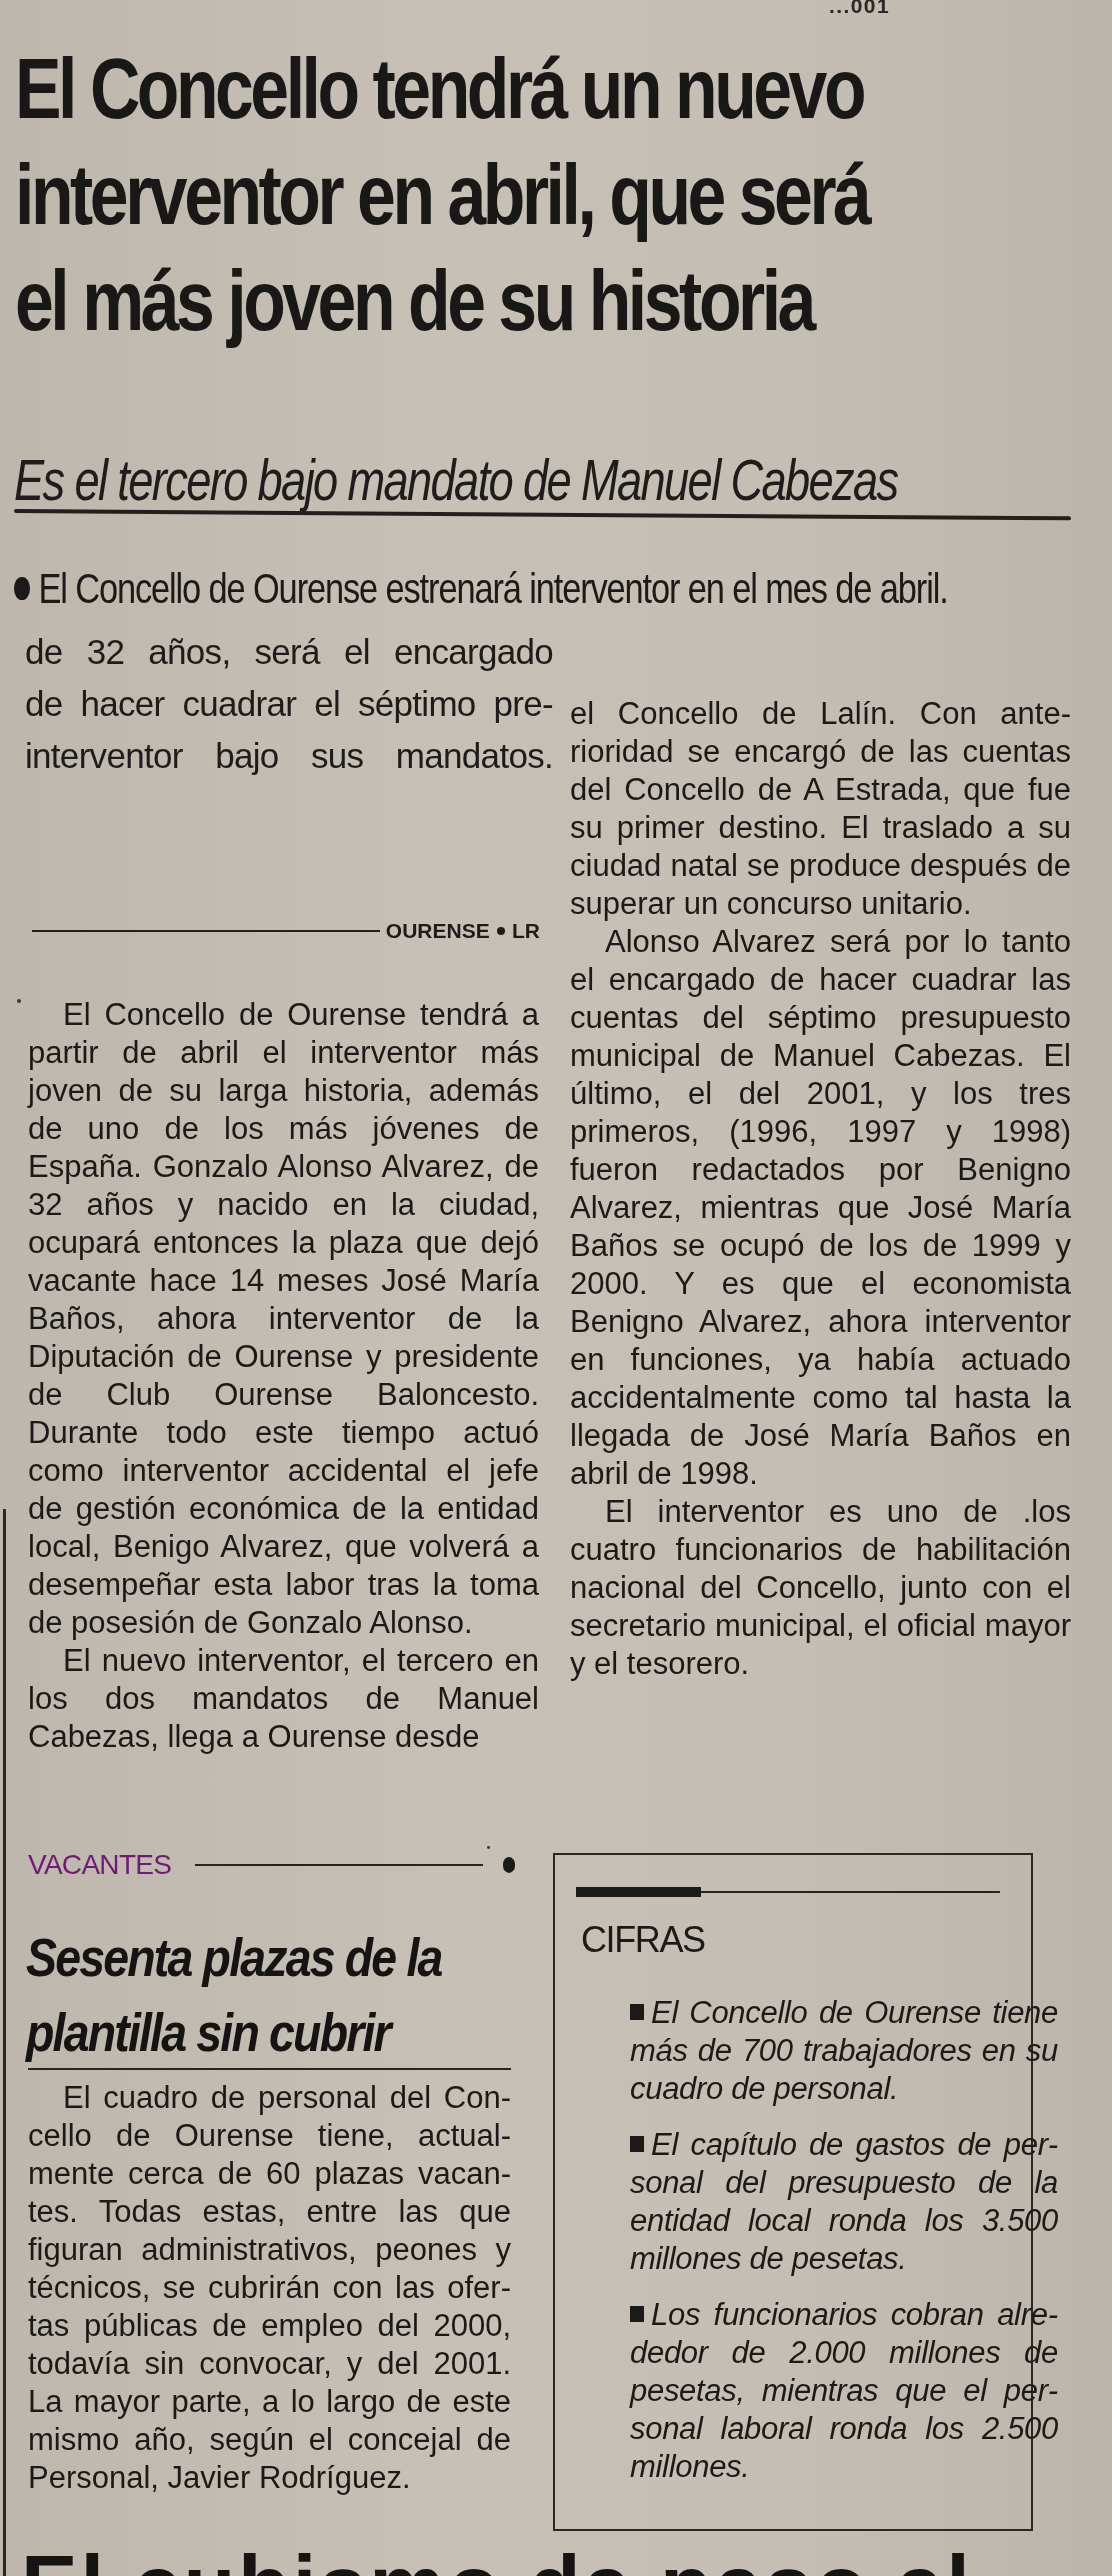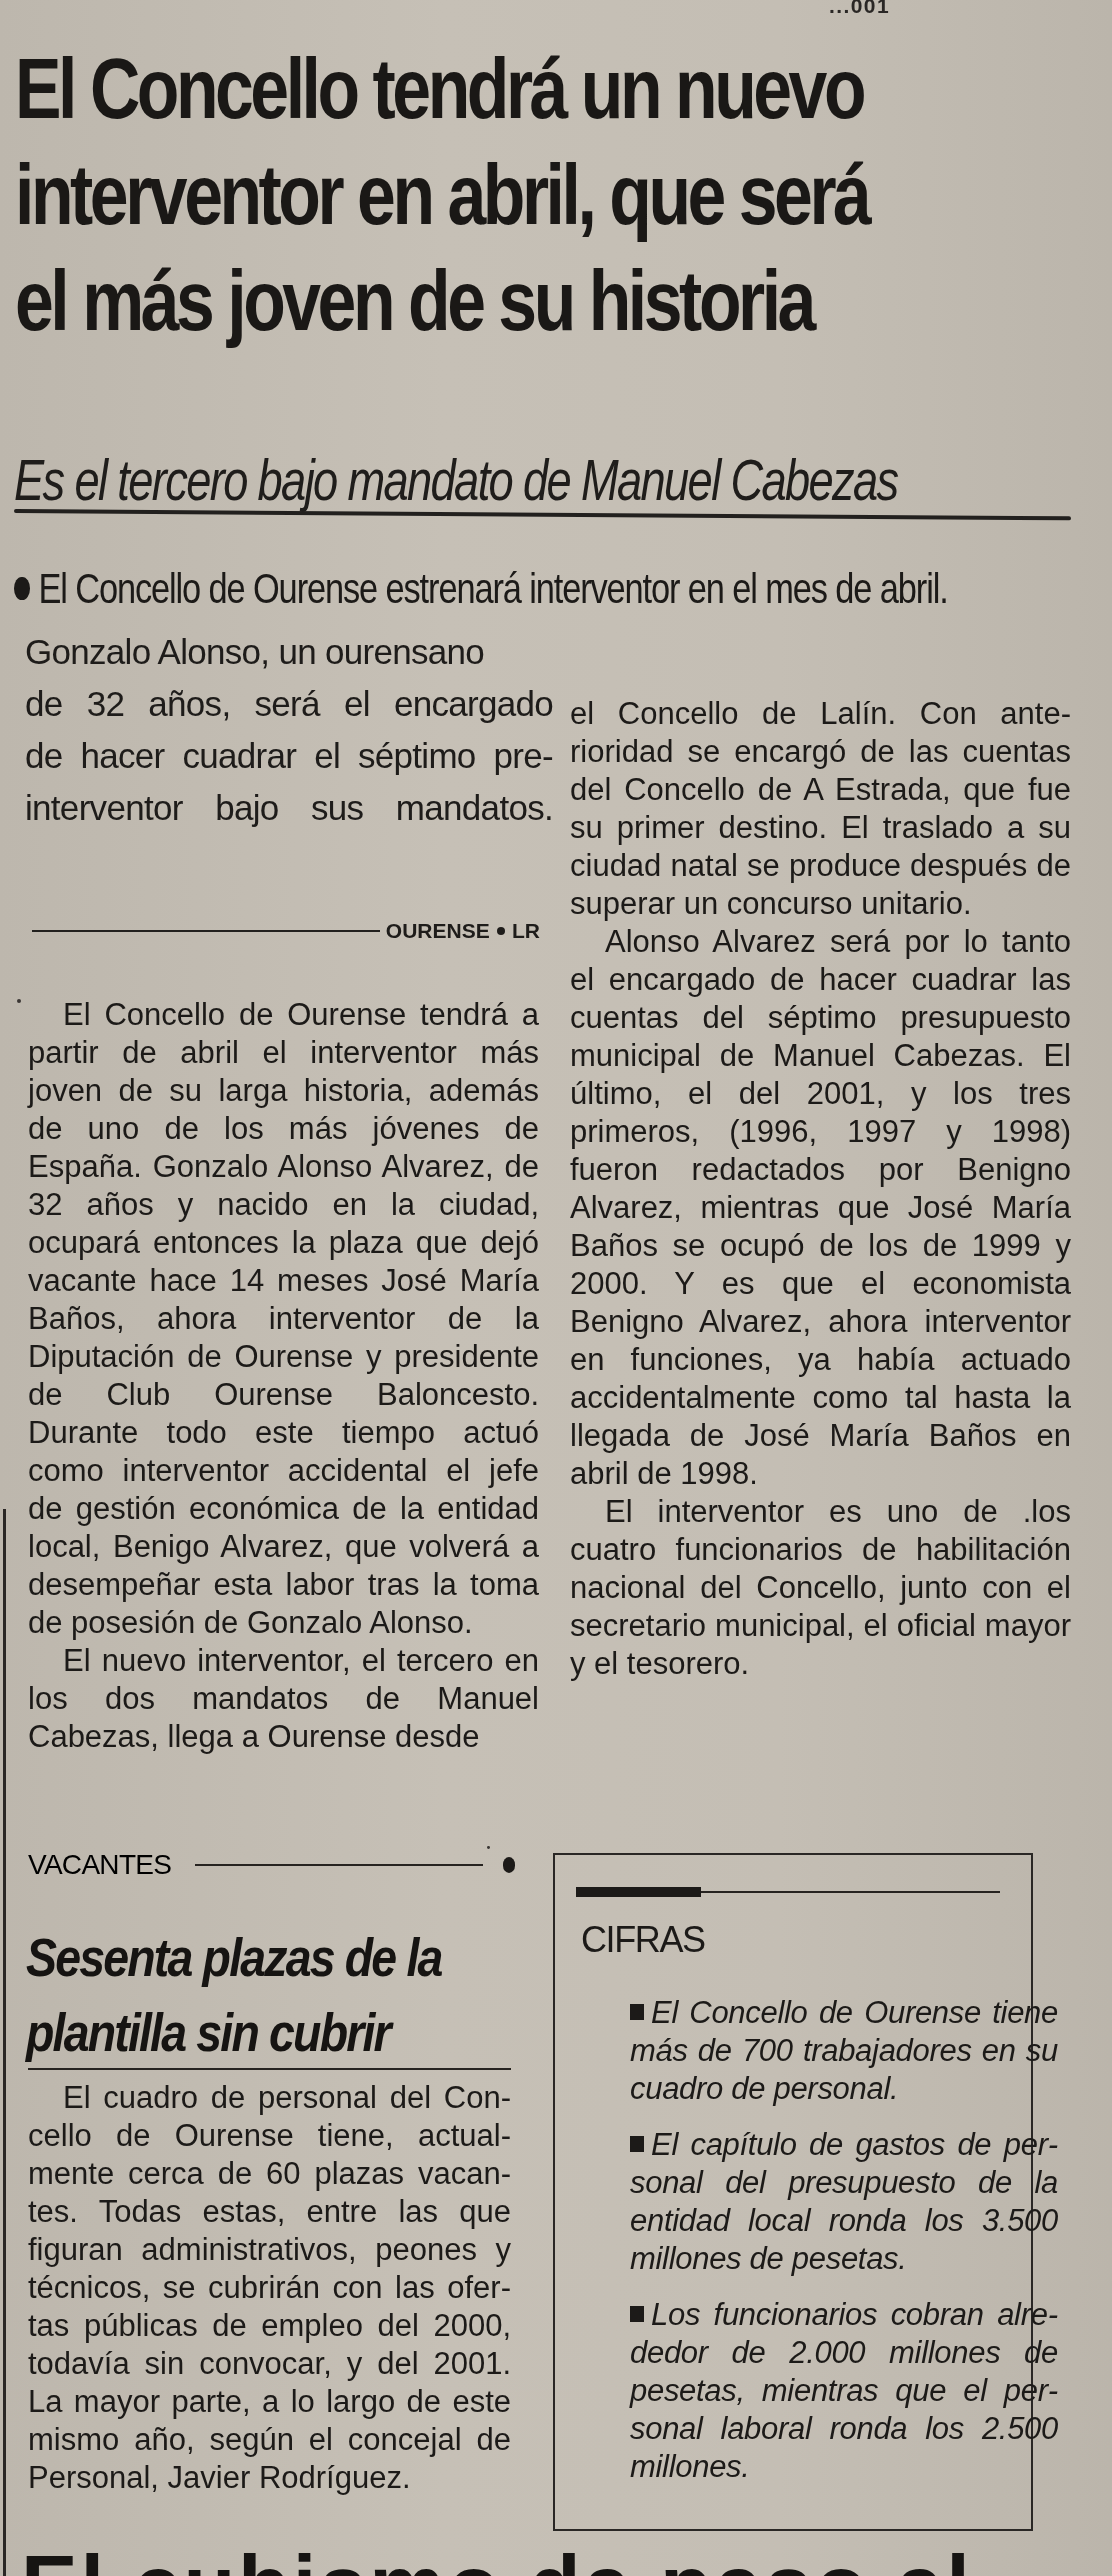--- a/index.html
+++ b/index.html
@@ -45,21 +45,21 @@
   .byline .txt { font-size: 21px; font-weight: bold; letter-spacing: 0px; color: #1e1c1a; }
   .byline .bdot { display: inline-block; width: 8.3px; height: 8.3px; border-radius: 50%; background: #1e1c1a; margin: 0 7px; vertical-align: 2.8px; }
   .col { position: absolute; font-size: 31px; line-height: 38px; color: #1c1a18; }
   .col p { margin: 0; text-align: justify; hyphens: manual; }
   .col p.indent { text-indent: 35px; }
   .col-left { left: 28px; top: 996px; width: 511px; }
   .col-right { left: 570px; top: 695px; width: 501px; }
   .col-vac { left: 28px; top: 2079px; width: 483px; }
   .vline { position: absolute; left: 2.8px; top: 1509px; width: 2.8px; height: 1071px; background: #2a2725; }
   .section-tag { position: absolute; left: 28px; top: 1849px; width: 487px; display: flex; align-items: center; }
-  .section-tag .lbl { font-size: 28px; letter-spacing: -0.7px; margin-right: 24px; color: #000000; }
+  .section-tag .lbl { font-size: 28px; letter-spacing: -0.7px; margin-right: 24px; color: #701a75; }
   .section-tag .rule { flex: 1; height: 2.8px; background: #262320; margin-right: 19.5px; }
   .section-tag .sdot { width: 12.5px; height: 15.3px; border-radius: 50%; background: #1c1a18; }
   .vac-title {
     position: absolute; left: 26.4px; top: 1920px; width: 528px;
     font-style: italic; font-weight: bold; font-size: 54px; line-height: 75px;
     letter-spacing: -2.1px; transform: scaleX(0.86); transform-origin: left top; color: #161412;
   }
   .vac-rule { position: absolute; left: 28px; top: 2068px; width: 483px; height: 2.1px; background: #262320; }
   .box {
     position: absolute; left: 553px; top: 1853px; width: 480px; height: 678px;
@@ -93,21 +93,20 @@
   </div>
 
   <div class="subhead">Es el tercero bajo mandato de Manuel Cabezas</div>
   <div class="subhead-rule"></div>
 
   <div class="lead">
     <span class="dot"></span><span>El Concello de Ourense estrenará interventor en el mes de abril.</span>
   </div>
 
   <div class="lead-col">
-    <div style="text-align:left;text-align-last:left;">Gonzalo Alonso, un ourensano</div>
     <div>de 32 años, será el encargado</div>
     <div>de hacer cuadrar el séptimo pre-</div>
     <div>interventor bajo sus mandatos.</div>
   </div>
 
   <div class="byline">
     <div class="rule"></div>
     <span class="txt">OURENSE</span>
     <span class="bdot"></span>
     <span class="txt">LR</span>

